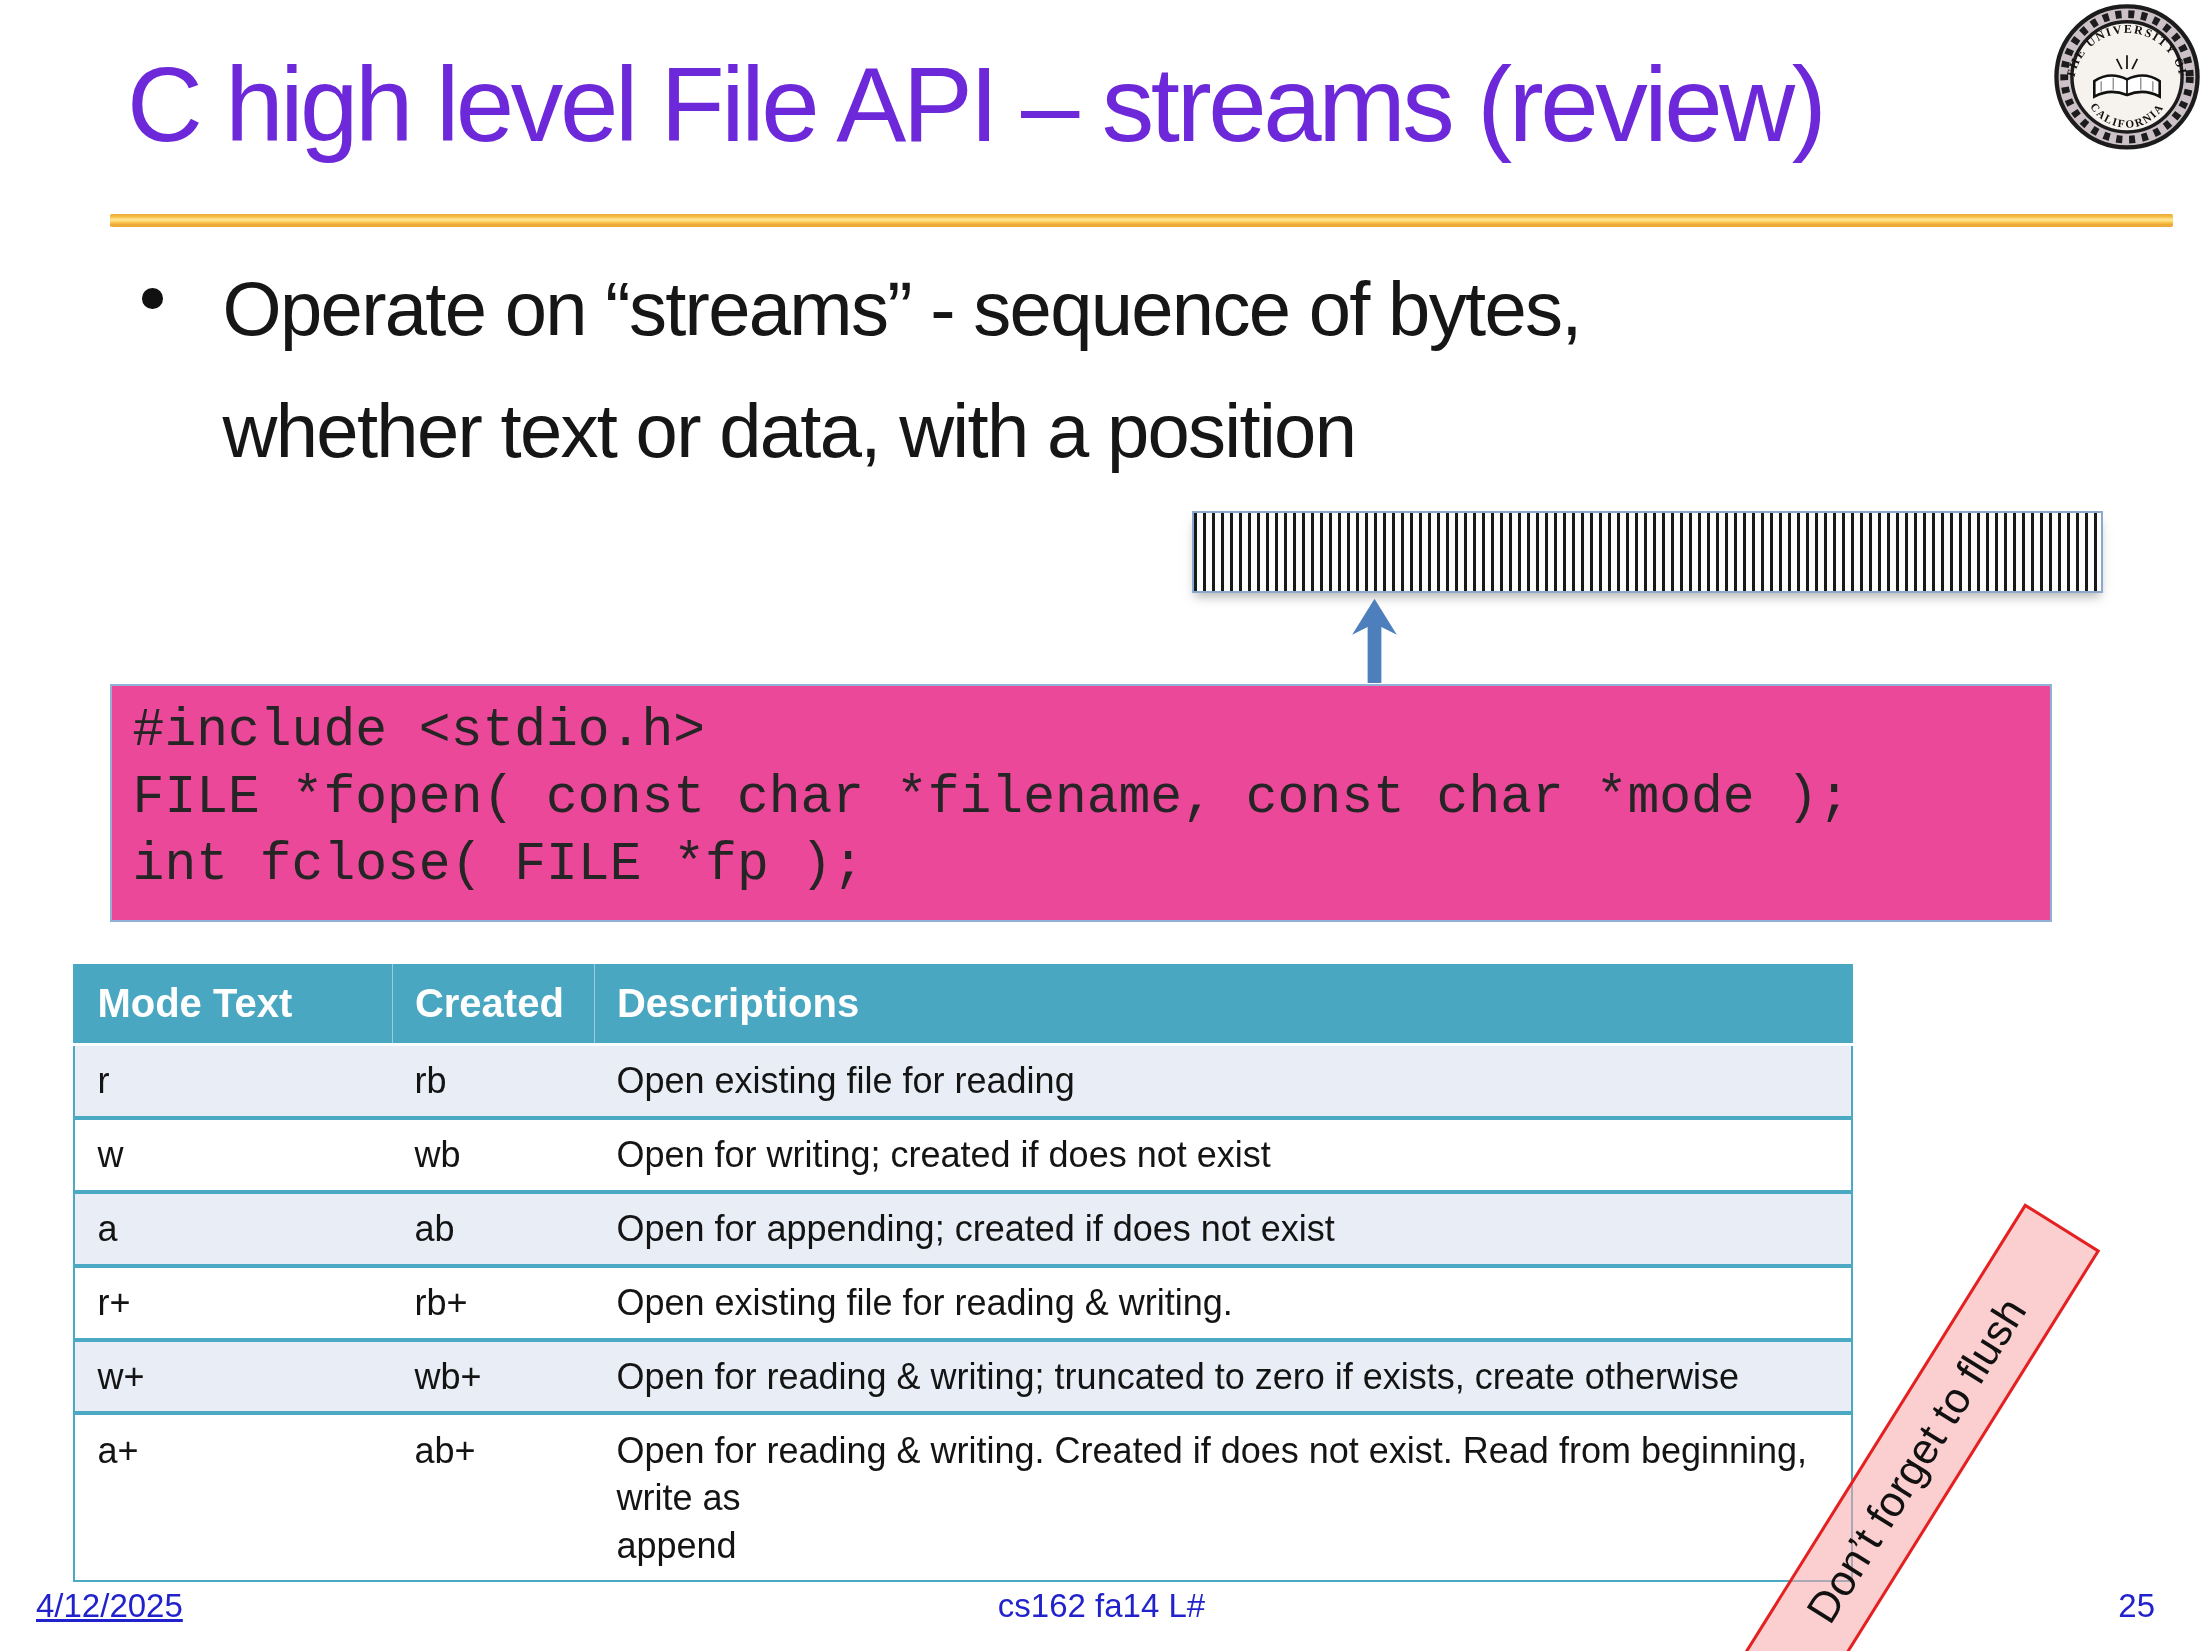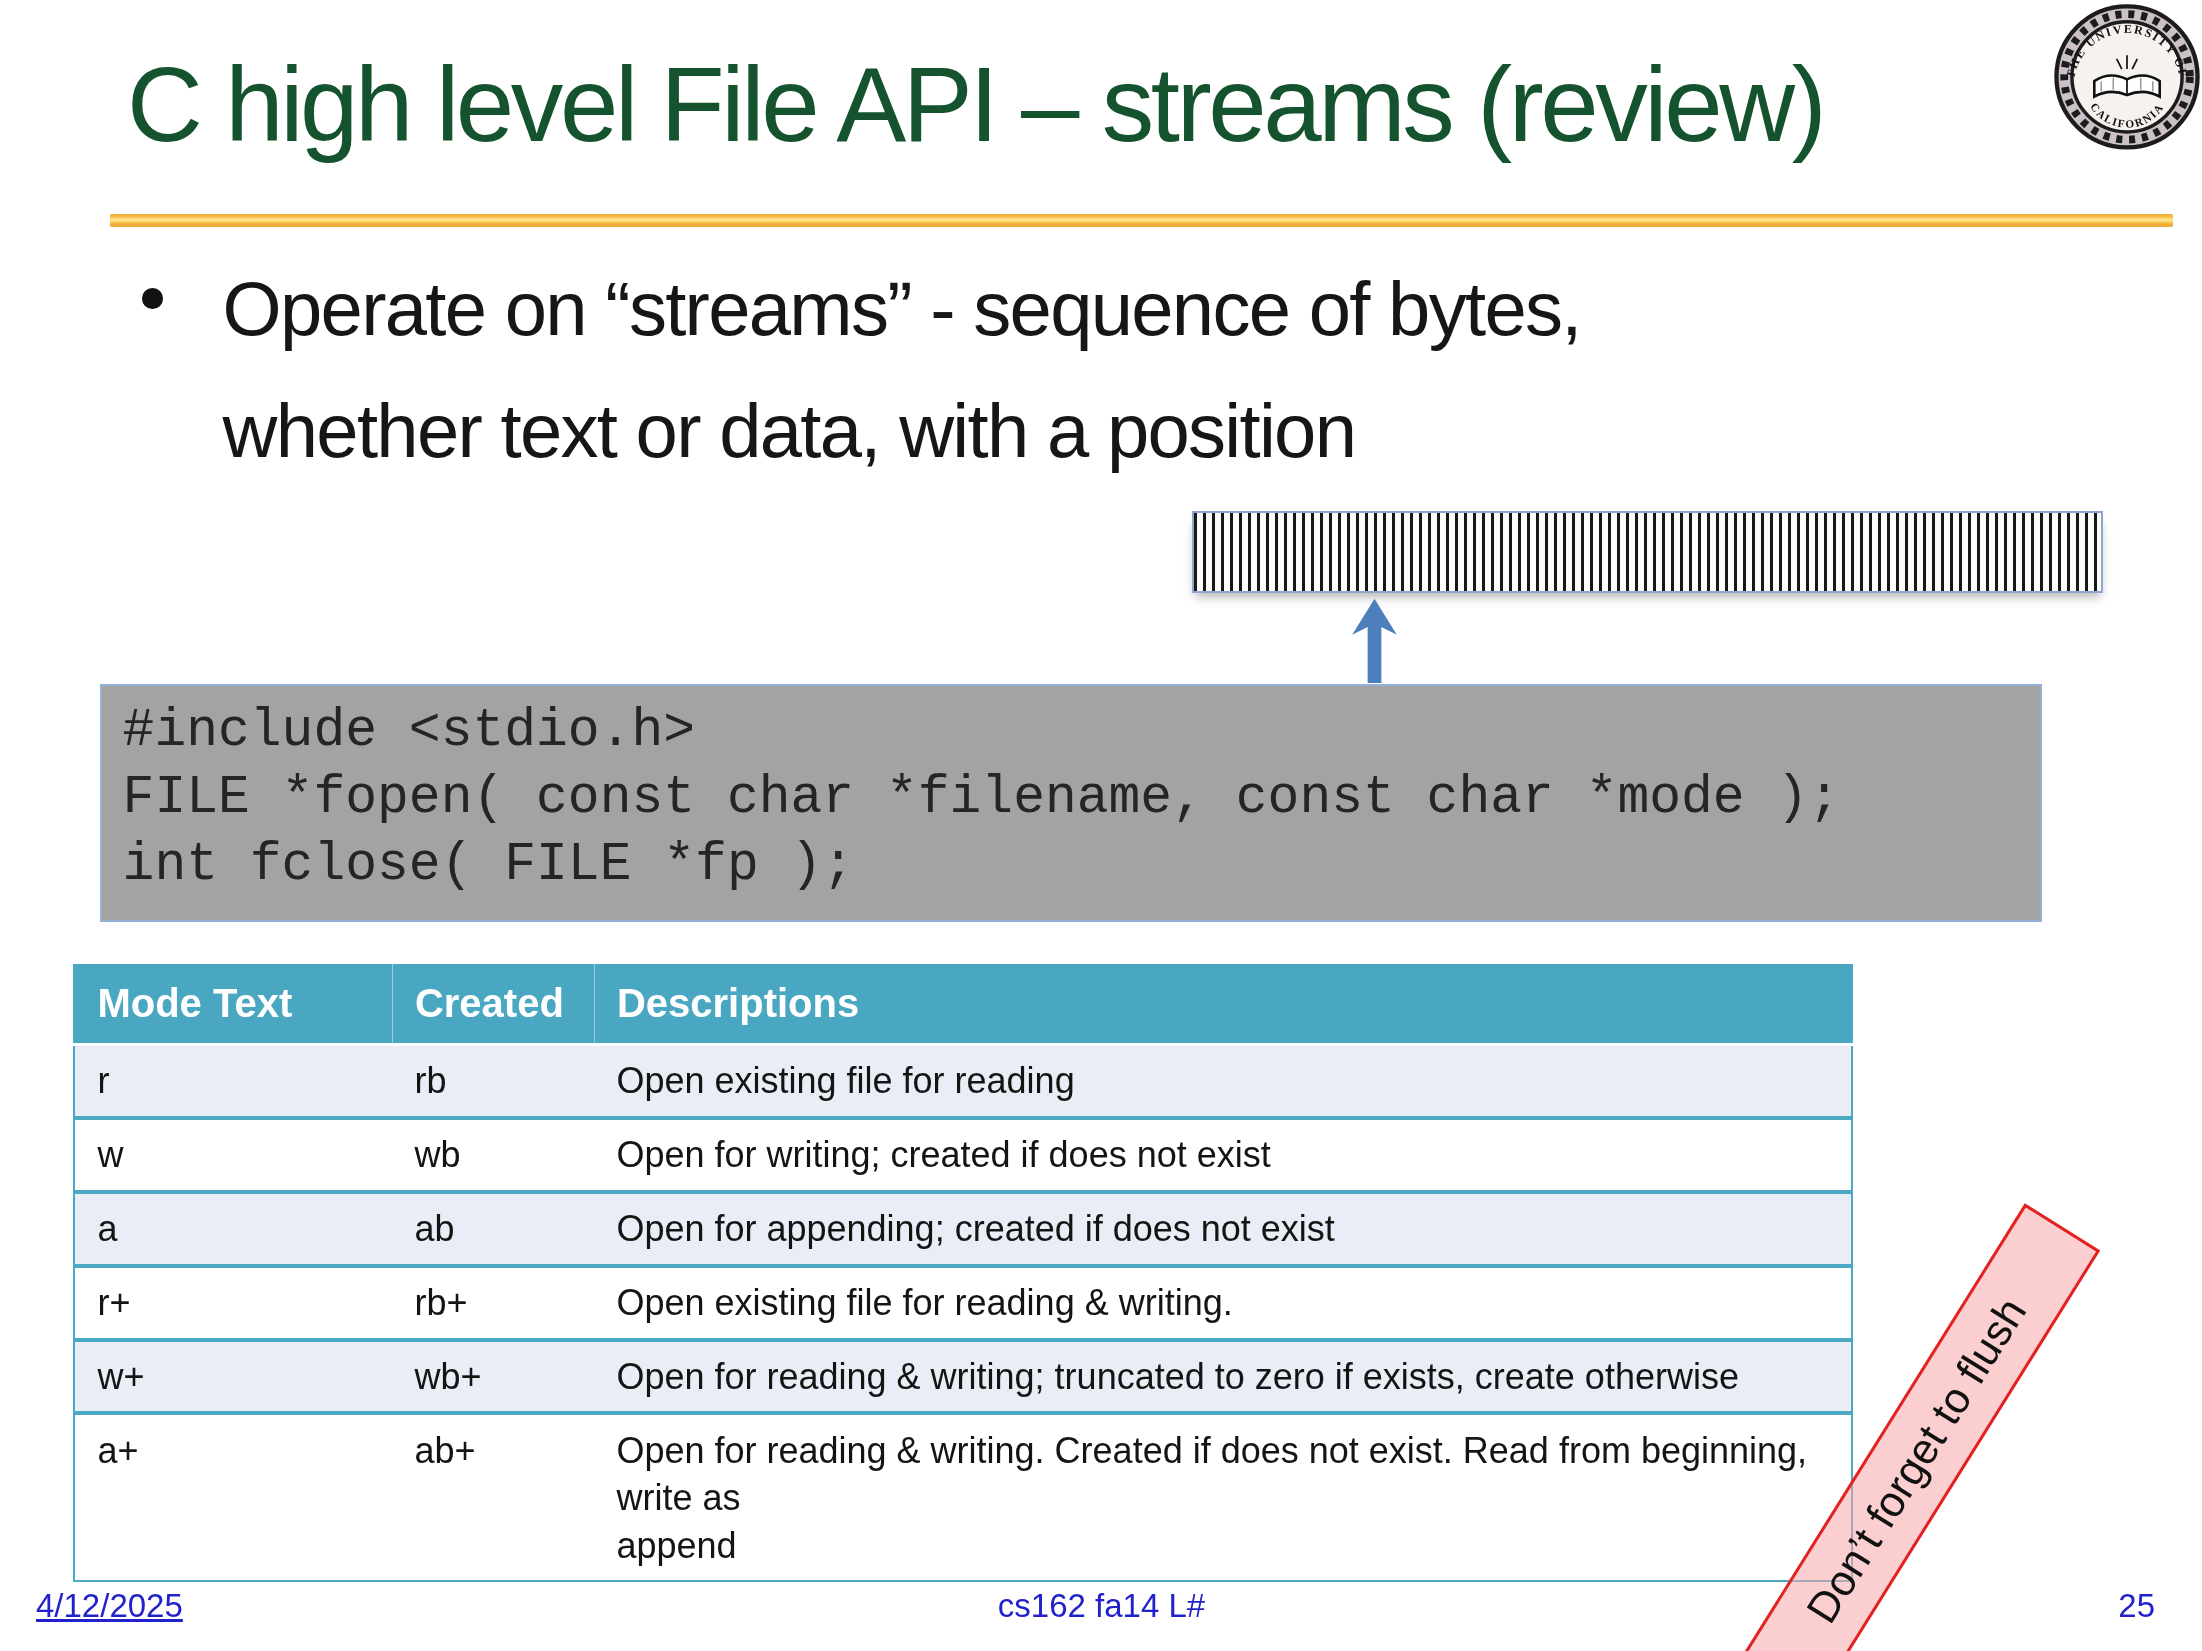--- a/index.html
+++ b/index.html
@@ -8,21 +8,21 @@
     width:2203px;height:1652px;
     background:#ffffff;
     overflow:hidden;
     font-family:"Liberation Sans", sans-serif;
     color:#1a1a1a;
   }
   
   .title{
     position:absolute;left:127px;top:50px;
     font-size:105px;line-height:1.05;letter-spacing:-3.4px;
-    color:#14532d;white-space:nowrap;
+    color:#6d28d9;white-space:nowrap;
   }
   .gold-rule{
     position:absolute;left:110px;top:214px;width:2063px;height:13px;
     background:linear-gradient(180deg,#e9a93b 0%,#f6c044 22%,#ffe9a2 45%,#ffd45e 58%,#efab39 80%,#efab39 100%);
     border-radius:1.7px;
   }
   .seal{position:absolute;left:2053px;top:1.7px;width:148px;height:148px;}
   
   .bullet{position:absolute;left:142px;top:248px;display:flex;}
   .bullet-dot{
@@ -39,22 +39,22 @@
     background:repeating-linear-gradient(90deg,
       #181818 0px,#181818 3.4px,
       #fdfdfd 3.4px,#fdfdfd 8.6px,
       #181818 8.6px,#181818 12px,
       #fdfdfd 12px,#fdfdfd 18px);
     box-shadow:0 7.7px 10.3px -3.4px rgba(110,110,110,0.55);
   }
   .up-arrow{position:absolute;left:1347px;top:597px;width:55px;height:86px;}
   
   .code-box{
-    position:absolute;left:100px;top:684px;width:1917px;height:222px;
-    border:2.6px solid #93b1d7;background:#a3a3a3;
+    position:absolute;left:110px;top:684px;width:1917px;height:222px;
+    border:2.6px solid #93b1d7;background:#ec4899;
     padding:12px 0 0 20.6px;box-sizing:content-box;
   }
   .code-line{
     font-family:"Liberation Mono", monospace;
     font-size:53px;line-height:67px;color:#252525;white-space:pre;
   }
   
   .mode-table-wrap{position:absolute;left:73px;top:964px;width:1780px;}
   table.mode-table{
     width:100%;border-collapse:collapse;table-layout:fixed;

